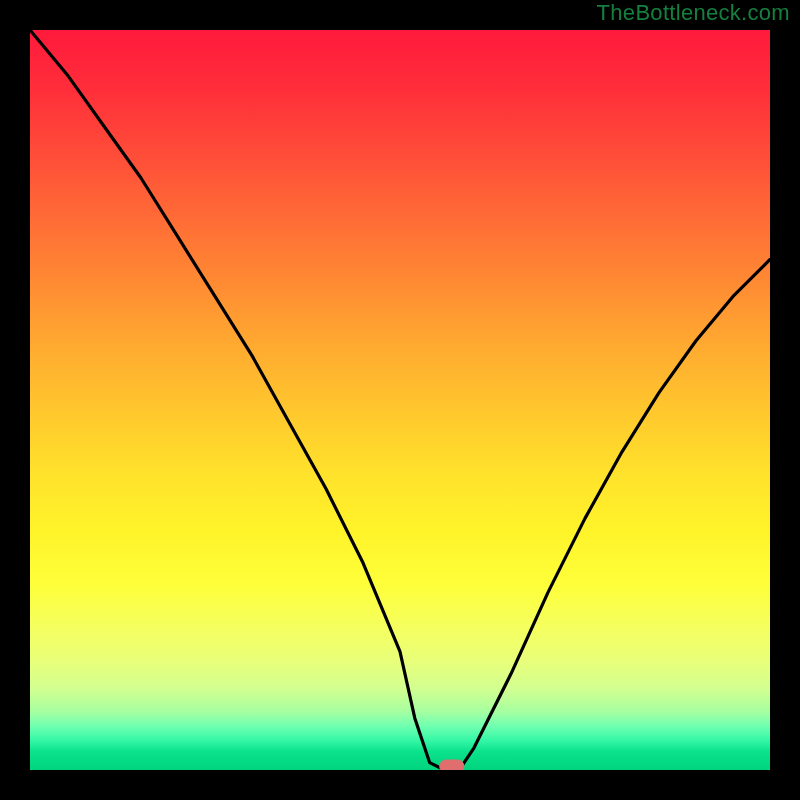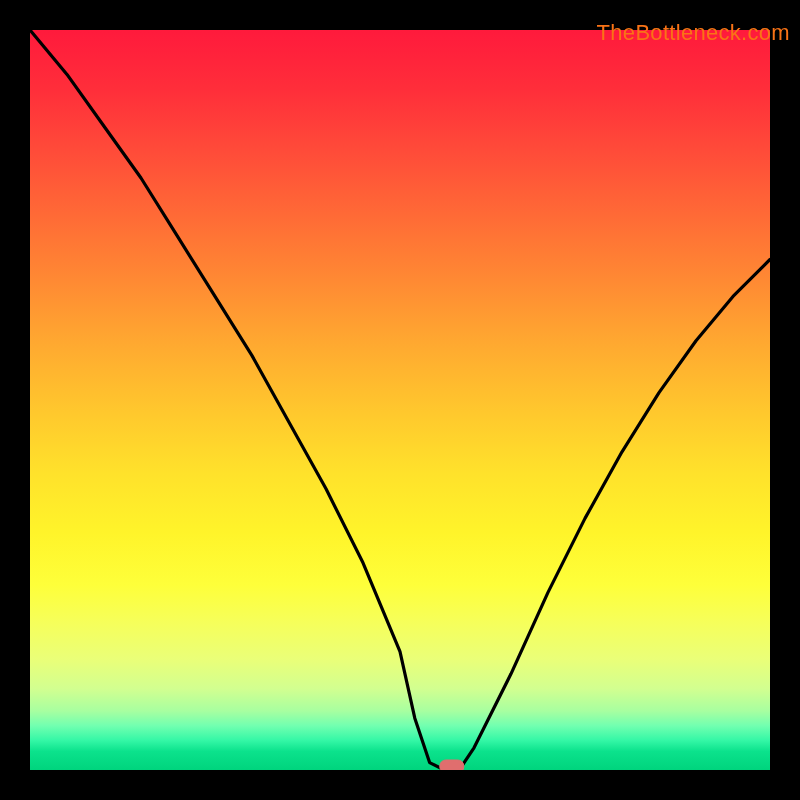--- a/index.html
+++ b/index.html
@@ -12,23 +12,23 @@
     font-family: Arial, Helvetica, sans-serif;
   }
   .chart-wrap {
     position: relative;
     width: 800px;
     height: 800px;
     background: #000;
   }
   .watermark {
     position: absolute;
-    top: 20px;
+    top: 0;
     right: 10px;
-    color: #f97316;
+    color: #15803d;
     font-size: 22px;
     font-weight: 400;
     letter-spacing: 0.3px;
     z-index: 5;
     user-select: none;
   }
   
   .plot {
     position: absolute;
     left: 30px;

